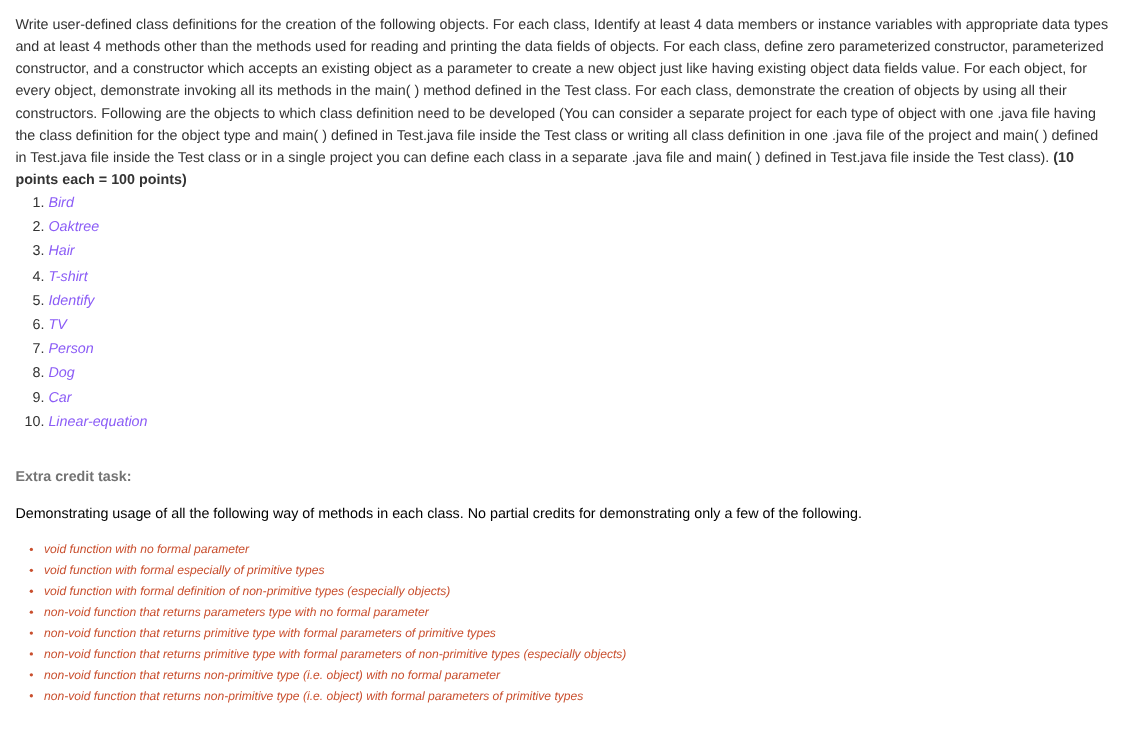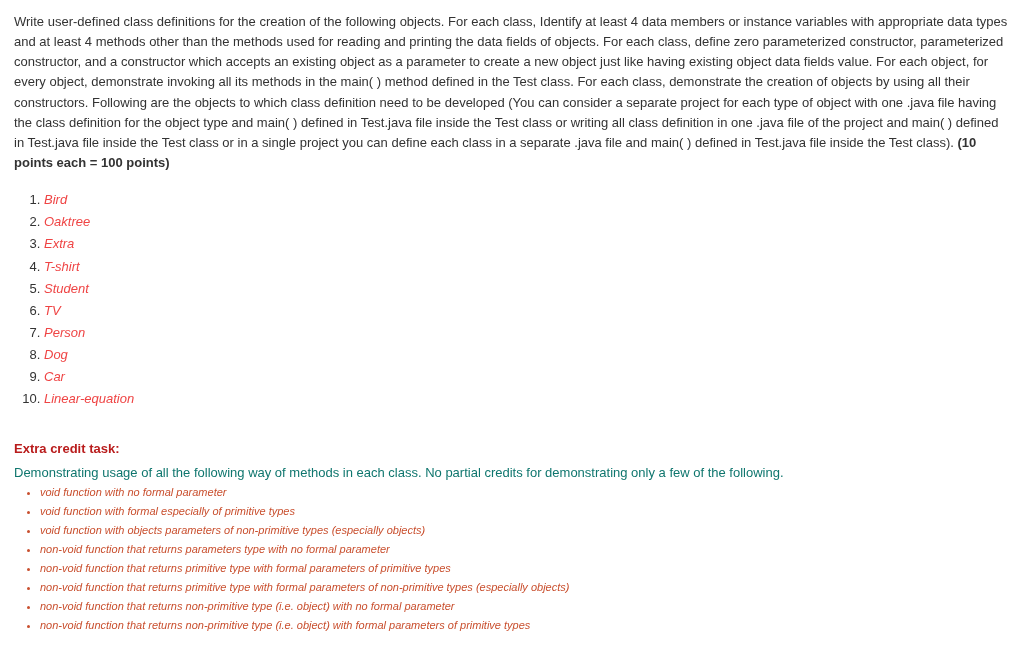--- a/index.html
+++ b/index.html
@@ -11,46 +11,46 @@
       font-family: 'Segoe UI', Tahoma, Geneva, Verdana, sans-serif;
       background: #ffffff;
       padding: 12px 14px;
       width: 1024px;
       color: #333;
       font-size: 13px;
       line-height: 1.55;
     }
     .description {
       color: #333;
-      margin-bottom: 16px;
     }
     .bold {
       font-weight: bold;
     }
     .class-list {
       list-style: decimal;
       margin-left: 30px;
       margin-bottom: 28px;
     }
     .class-list li {
       color: #333;
       padding: 1px 0;
     }
     .class-list li span {
-      color: #ef4444;
+      color: #8b5cf6;
       font-style: italic;
       margin-top: 16px;
     }
     .extra-credit-title {
-      color: #b91c1c;
+      color: #737373;
       font-weight: bold;
-      margin-bottom: 4px;
+      margin-bottom: 14px;
     }
     .extra-credit-desc {
-      color: #0f766e;
+      color: #000000;
+      margin-bottom: 14px;
     }
     .method-list {
       list-style: disc;
       margin-left: 26px;
     }
     .method-list li {
       color: #c94f2e;
       font-style: italic;
       padding: 1px 0;
       font-size: 11px;
@@ -60,36 +60,36 @@
 <body>
 
 <p class="description">
   <span>Write user-defined class definitions for the creation of the following objects. For each class, Identify at least 4 data members or instance variables with appropriate data types and at least 4 methods other than the methods used for reading and printing the data fields of objects.  For each class, define zero parameterized constructor, parameterized constructor, and a constructor which accepts an existing object as a parameter to create a new object just like having existing object data fields value. For each object, for every object, demonstrate invoking all its methods in the main( ) method defined in the Test class. For each class, demonstrate the creation of objects by using all their constructors. Following are the objects to which class definition need to be developed (You can consider a separate project for each type of object with one .java file having the class definition for the object type and main( ) defined in Test.java file inside the Test class or writing all class definition in one .java file of the project and main( ) defined in Test.java file inside the Test class or in a single project you can define each class in a separate .java file and main( ) defined in Test.java file inside the Test class). </span>
   <span class="bold">(10 points each = 100 points)</span>
 </p>
 
 <ol class="class-list">
   <li><span>Bird</span></li>
   <li><span>Oaktree</span></li>
-  <li><span>Extra</span></li>
+  <li><span>Hair</span></li>
   <li><span>T-shirt</span></li>
-  <li><span>Student</span></li>
+  <li><span>Identify</span></li>
   <li><span>TV</span></li>
   <li><span>Person</span></li>
   <li><span>Dog</span></li>
   <li><span>Car</span></li>
   <li><span>Linear-equation</span></li>
 </ol>
 
 <p class="extra-credit-title">Extra credit task:</p>
 <p class="extra-credit-desc">Demonstrating usage of all the following way of methods in each class. No partial credits for demonstrating only a few of the following.</p>
 
 <ul class="method-list">
   <li>void function with no formal parameter</li>
   <li>void function with formal especially of primitive types</li>
-  <li>void function with objects parameters of non-primitive types (especially objects)</li>
+  <li>void function with formal definition of non-primitive types (especially objects)</li>
   <li>non-void function that returns parameters type with no formal parameter</li>
   <li>non-void function that returns primitive type with formal parameters of primitive types</li>
   <li>non-void function that returns primitive type with formal parameters of non-primitive types (especially objects)</li>
   <li>non-void function that returns non-primitive type (i.e. object) with no formal parameter</li>
   <li>non-void function that returns non-primitive type (i.e. object) with formal parameters of primitive types</li>
 
 </ul>
 
 </body></html>

